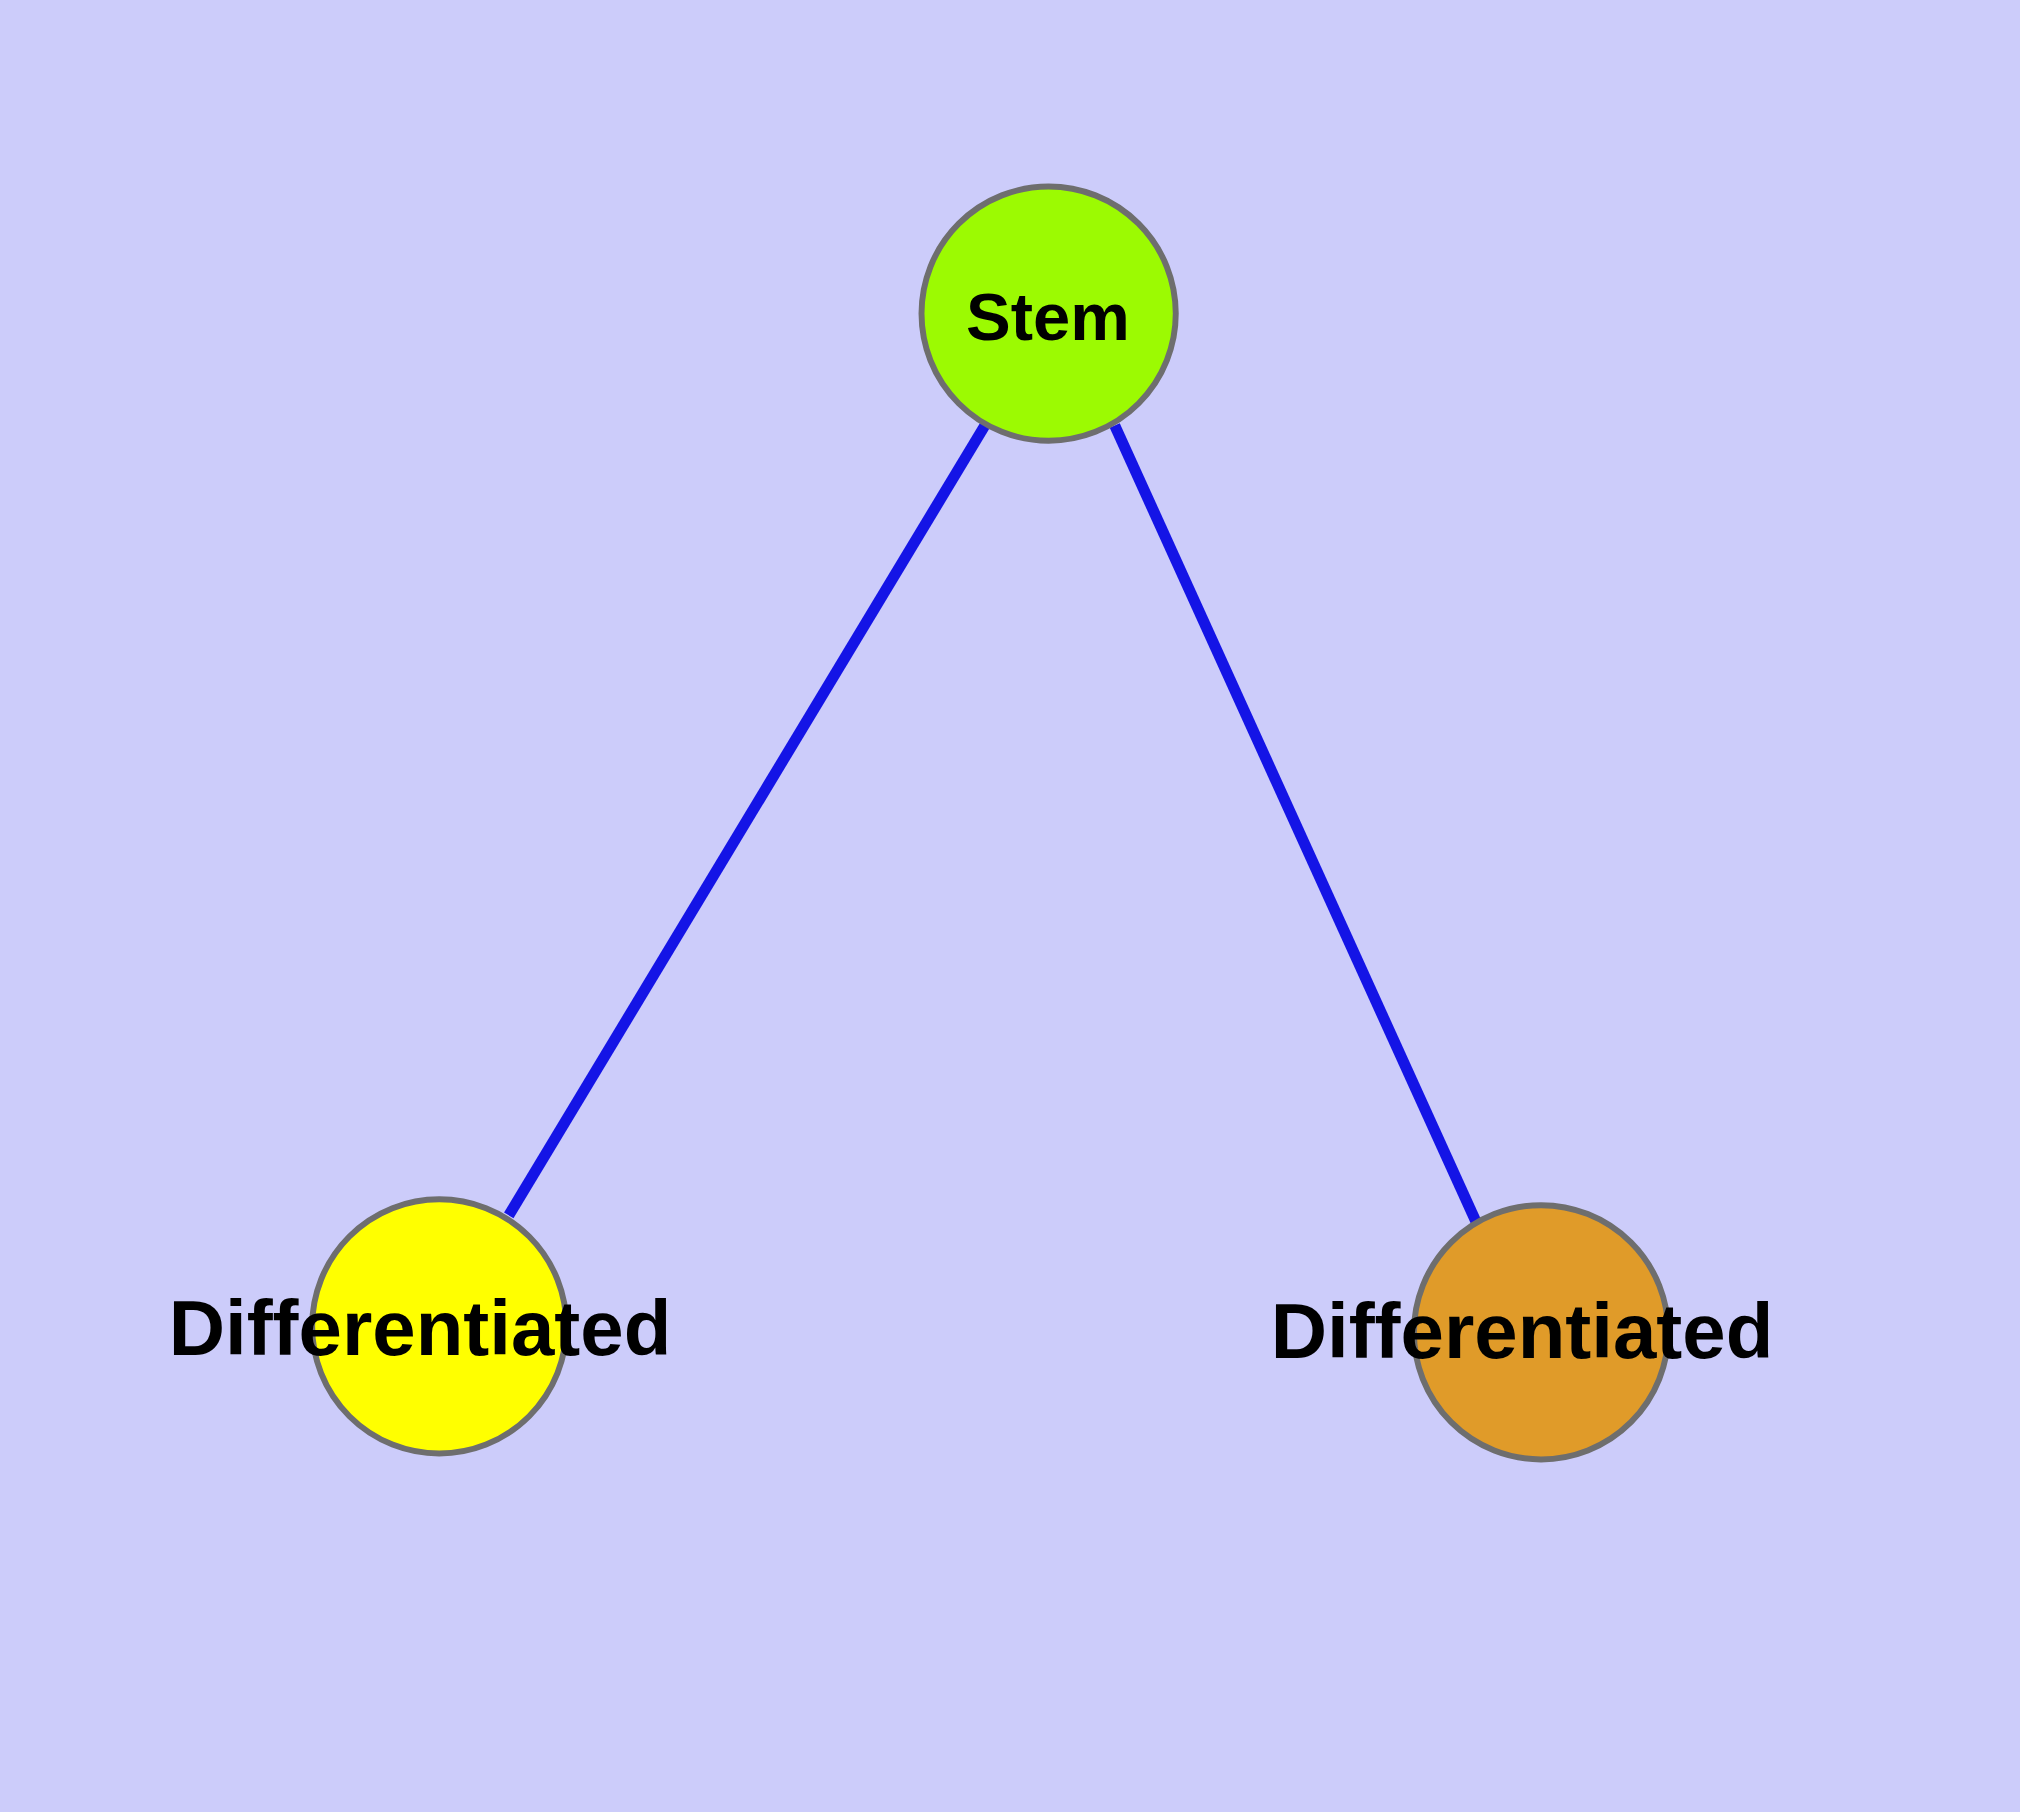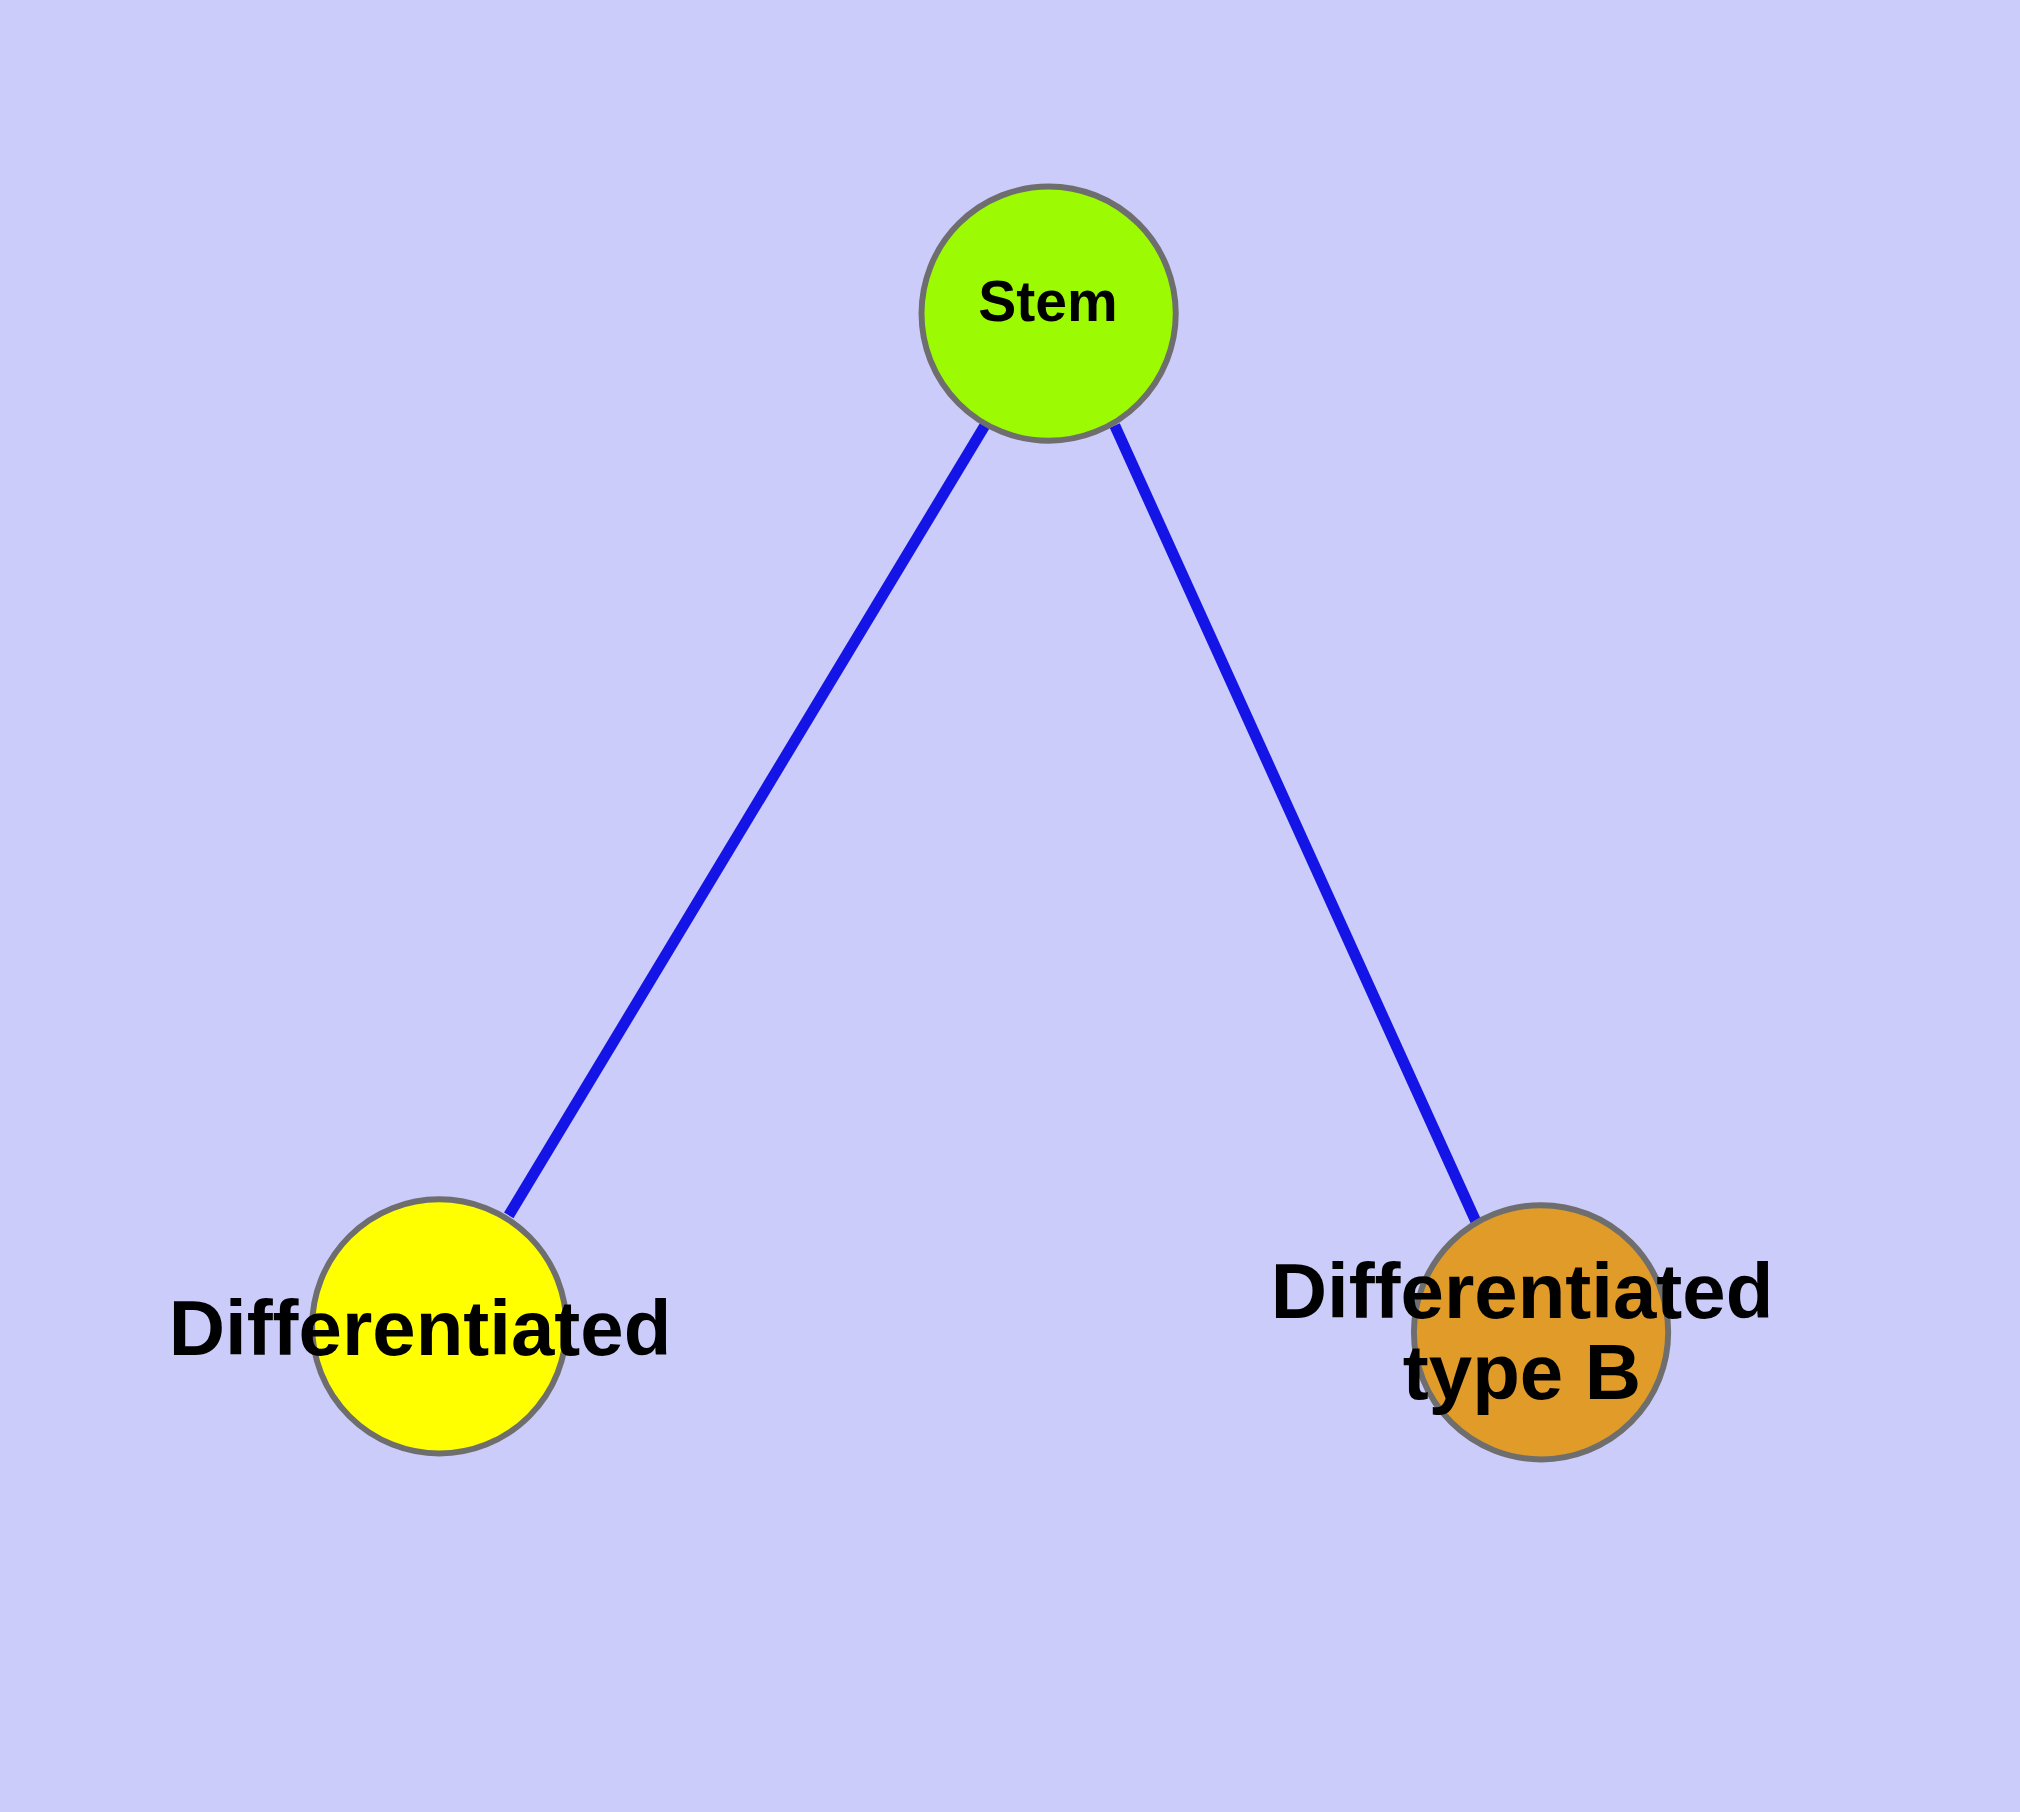--- a/index.html
+++ b/index.html
@@ -31,22 +31,22 @@
     color: #000000;
     font-family: "Liberation Sans", sans-serif;
     font-weight: bold;
     white-space: nowrap;
     line-height: 1.04;
     pointer-events: none;
     transform: translate(-50%, -50%);
   }
   #label-stem {
     left: 1048px;
-    top: 302px;
-    font-size: 57px;
+    top: 317px;
+    font-size: 67px;
   }
   #label-diff-a {
     left: 420px;
     top: 1329px;
     font-size: 78px;
   }
   #label-diff-b {
     left: 1522px;
     top: 1332px;
     font-size: 78px;
@@ -73,17 +73,16 @@
   <div class="node-label" id="label-stem">
     <span class="label-line">Stem</span>
   </div>
 
   <div class="node-label" id="label-diff-a">
     <span class="label-line">Differentiated</span>
   </div>
 
   <div class="node-label" id="label-diff-b">
     <span class="label-line">Differentiated</span>
-    <span class="label-line">type B</span>
   </div>
 
 </div>
 
 
 </body></html>

